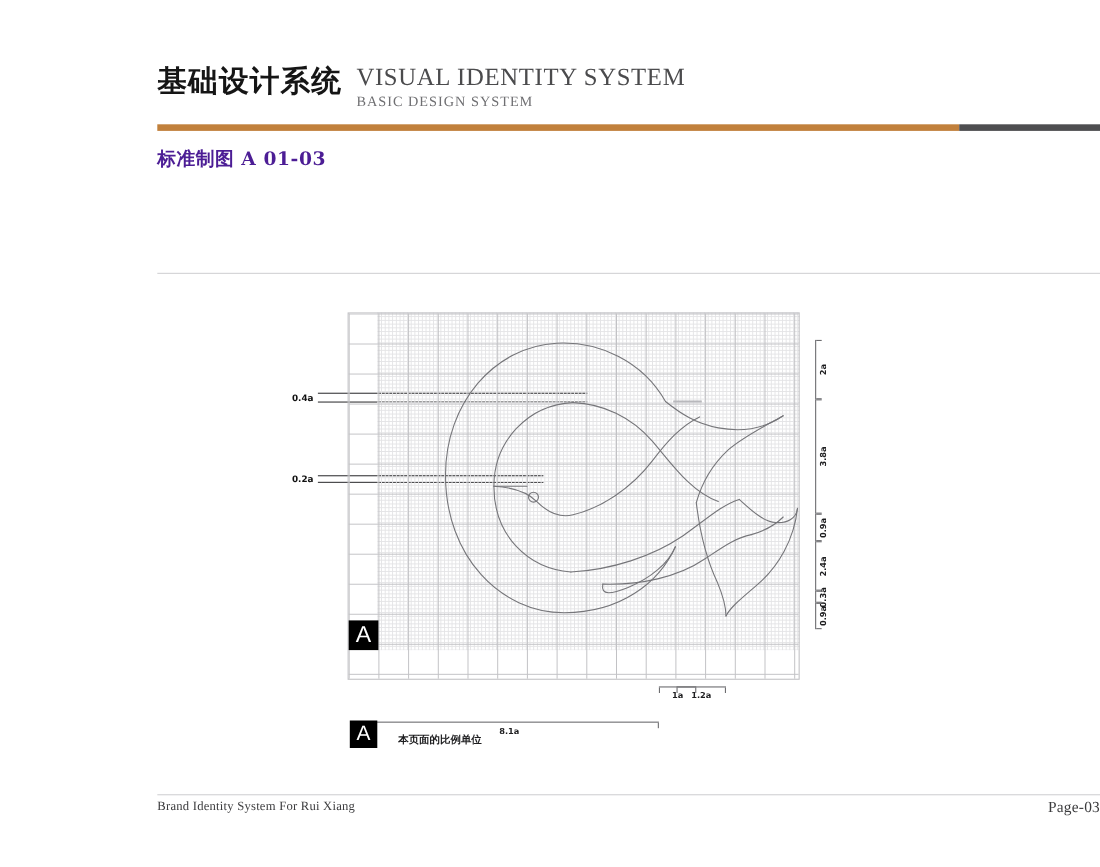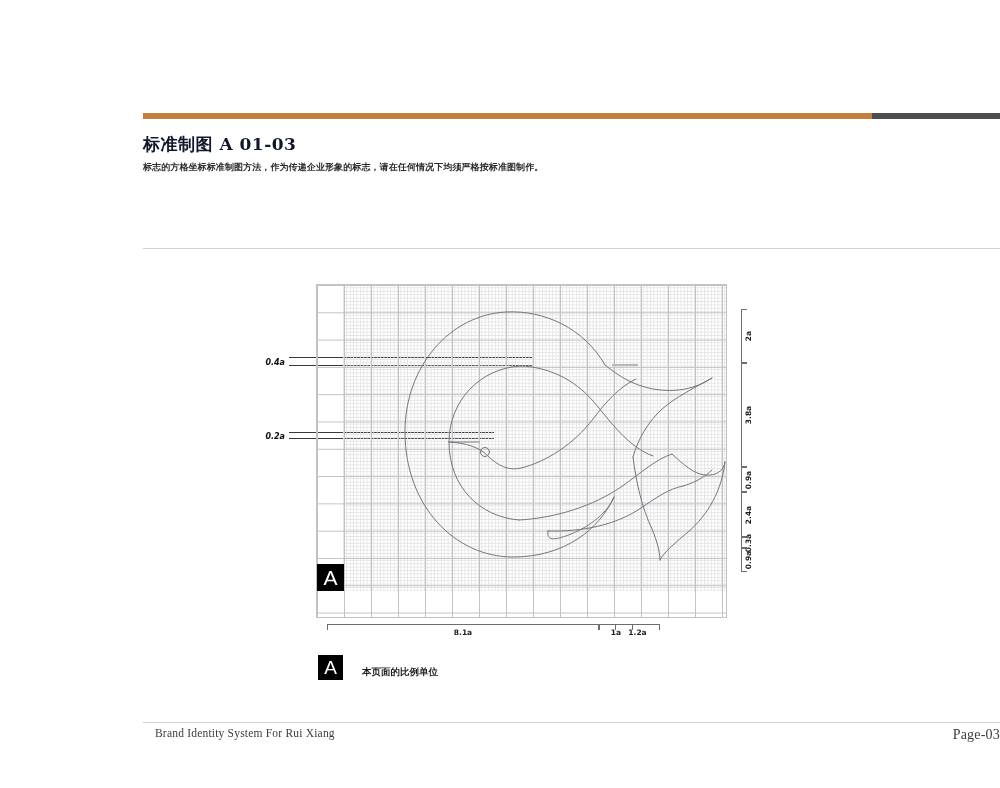--- a/index.html
+++ b/index.html
@@ -33,21 +33,21 @@
 
   
   .barwrap { position: absolute; left: 143px; top: 113px; width: 857px; height: 6px; display: flex; }
   .bar-orange { height: 100%; width: 729px; background: #c1803c; }
   .bar-dark   { height: 100%; flex: 1;      background: #4e4e50; }
 
   
   .sec-title {
     position: absolute; left: 143px; top: 133px;
     font-family: "DejaVu Serif", "Liberation Serif", serif;
-    font-weight: 700; font-size: 17px; color: #0f172a; letter-spacing: 0.5px;
+    font-weight: 700; font-size: 17px; color: #4c1d95; letter-spacing: 0.5px;
     white-space: nowrap;
   }
   .sec-desc {
     position: absolute; left: 143px; top: 161px;
     font-family: "DejaVu Serif", "Liberation Serif", serif;
     font-weight: 700; font-size: 9px; color: #2b2b2b; letter-spacing: 0.1px;
     white-space: nowrap;
   }
 
   
@@ -86,21 +86,21 @@
 
   
   .logo-svg { position: absolute; left: 0; top: 0; width: 411px; height: 334px; }
 
   
   .callout { position: absolute; }
   .callout .clabel {
     position: absolute; right: 100%; top: 50%; transform: translateY(-50%);
     margin-right: 4px;
     font-family: "DejaVu Sans", sans-serif; font-size: 8px; font-weight: 700;
-    color: #111; white-space: nowrap; font-style: italic;
+    color: #111; white-space: nowrap;
   }
   .cl-line { position: absolute; left: 0; height: 1px; background: #3a3a3c; }
 
   
   .vrail { position: absolute; left: 733px; top: 309px; width: 22px; height: 251px; }
   .vseg { position: absolute; left: 8px; width: 13px; border-left: 1px solid #6d6d70; }
   .vseg::before, .vseg::after {
     content: ""; position: absolute; left: 0; width: 5px; height: 1px; background: #6d6d70;
   }
   .vseg::before { top: 0; }
@@ -136,43 +136,49 @@
   }
   .legend-text {
     margin-left: 19px; margin-bottom: 1px;
     font-family: "DejaVu Serif", "Liberation Serif", serif;
     font-weight: 700; font-size: 9.5px; color: #1d1d1f; white-space: nowrap;
   }
 
   
   .foot-rule { position: absolute; left: 143px; top: 722px; width: 857px; height: 1px; background: #d2d2d4; }
   .foot-left {
-    position: absolute; left: 155px; top: 727px;
+    position: absolute; left: 143px; top: 727px;
     font-family: "Liberation Serif", "DejaVu Serif", serif;
     font-size: 11.5px; color: #3c3c3e; letter-spacing: 0.2px; white-space: nowrap;
   }
   .foot-right {
     position: absolute; right: 0px; top: 727px;
     font-family: "Liberation Serif", "DejaVu Serif", serif;
     font-size: 14px; color: #3c3c3e; letter-spacing: 0.2px; white-space: nowrap;
   }
 </style>
 </head>
 <body>
 
 <div class="page">
 
+  <div class="header">
+    <div class="hdr-cn">基础设计系统</div>
+    <div class="hdr-en-wrap">
+      <div class="hdr-en1">VISUAL IDENTITY SYSTEM</div>
+      <div class="hdr-en2">BASIC DESIGN SYSTEM</div>
+    </div>
+  </div>
 
   <div class="barwrap">
     <div class="bar-orange"></div>
     <div class="bar-dark"></div>
   </div>
 
   <div class="sec-title">标准制图  A 01-03</div>
-  <div class="sec-desc">标志的方格坐标标准制图方法，作为传递企业形象的标志，请在任何情况下均须严格按标准图制作。</div>
 
   <div class="divider"></div>
 
   <div class="callout" style="left:289px; top:357px; width:245px; height:10px;">
     <span class="clabel">0.4a</span>
     <div class="cl-line" style="top:0px;  width:245px;"></div>
     <div class="cl-line" style="top:8px;  width:245px;"></div>
   </div>
 
   <div class="callout" style="left:289px; top:432px; width:205px; height:8px;">
@@ -240,21 +246,21 @@
     </div>
     <div class="vseg" style="top:228px; height:11px;">
       <span>0.3a</span>
     </div>
     <div class="vseg" style="top:239px; height:24px;">
       <span>0.9a</span>
     </div>
   </div>
 
   <div class="hrail">
-    <div class="hseg" style="left:11px;  width:272px;">
+    <div class="hseg" style="left:11px;  width:272px;margin-top:32px;">
       <span>8.1a</span>
     </div>
     <div class="hseg" style="left:283px; width:34px;">
       <span>1a</span>
     </div>
     <div class="hseg" style="left:299px; width:45px;">
       <span>1.2a</span>
     </div>
   </div>
 

